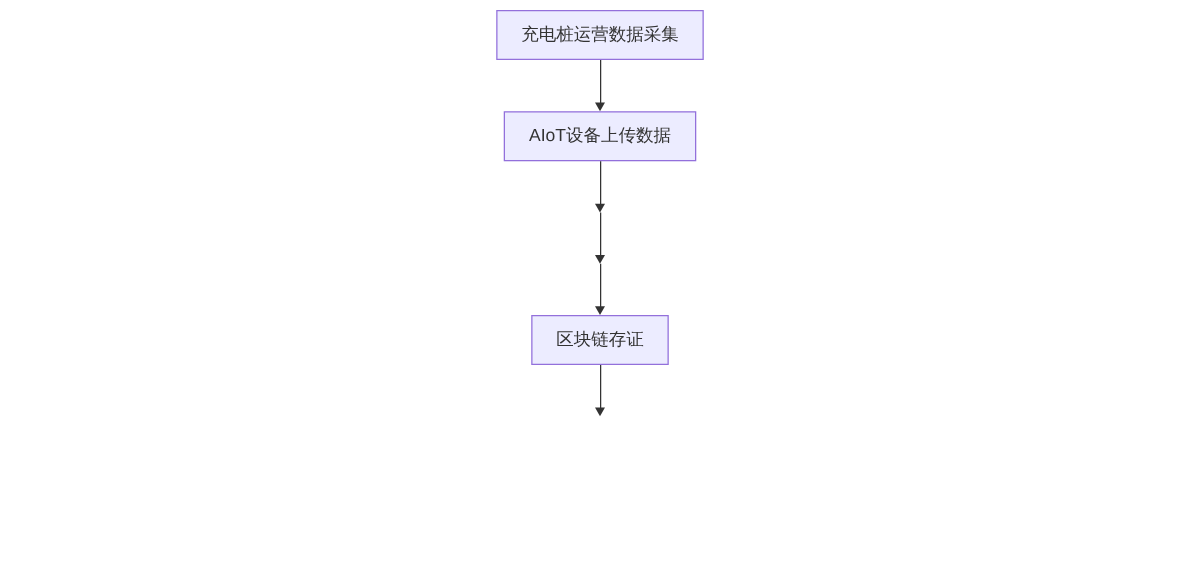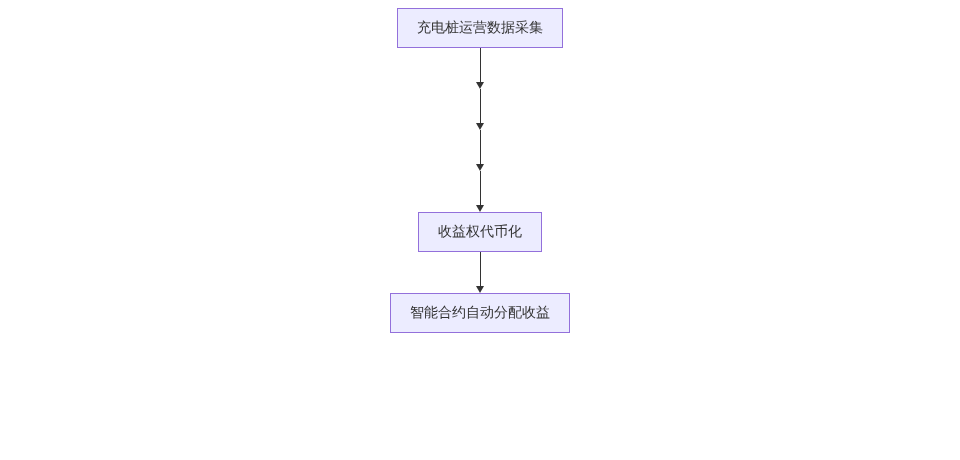--- a/index.html
+++ b/index.html
@@ -64,44 +64,44 @@
 
   <div class="node">
     <span>充电桩运营数据采集</span>
   </div>
 
   <div class="connector">
     <div class="line"></div>
     <div class="arrowhead"></div>
   </div>
 
+  <div class="node">
+    <span>AIoT设备上传数据</span>
+  </div>
 
   <div class="connector">
     <div class="line"></div>
     <div class="arrowhead"></div>
   </div>
 
 
   <div class="connector">
     <div class="line"></div>
     <div class="arrowhead"></div>
   </div>
 
 
   <div class="connector">
     <div class="line"></div>
     <div class="arrowhead"></div>
   </div>
 
   <div class="node">
-    <span>收益权代币化</span>
+    <span>区块链存证</span>
   </div>
 
   <div class="connector">
     <div class="line"></div>
     <div class="arrowhead"></div>
   </div>
 
-  <div class="node">
-    <span>智能合约自动分配收益</span>
-  </div>
 
 </div>
 
 </body></html>

